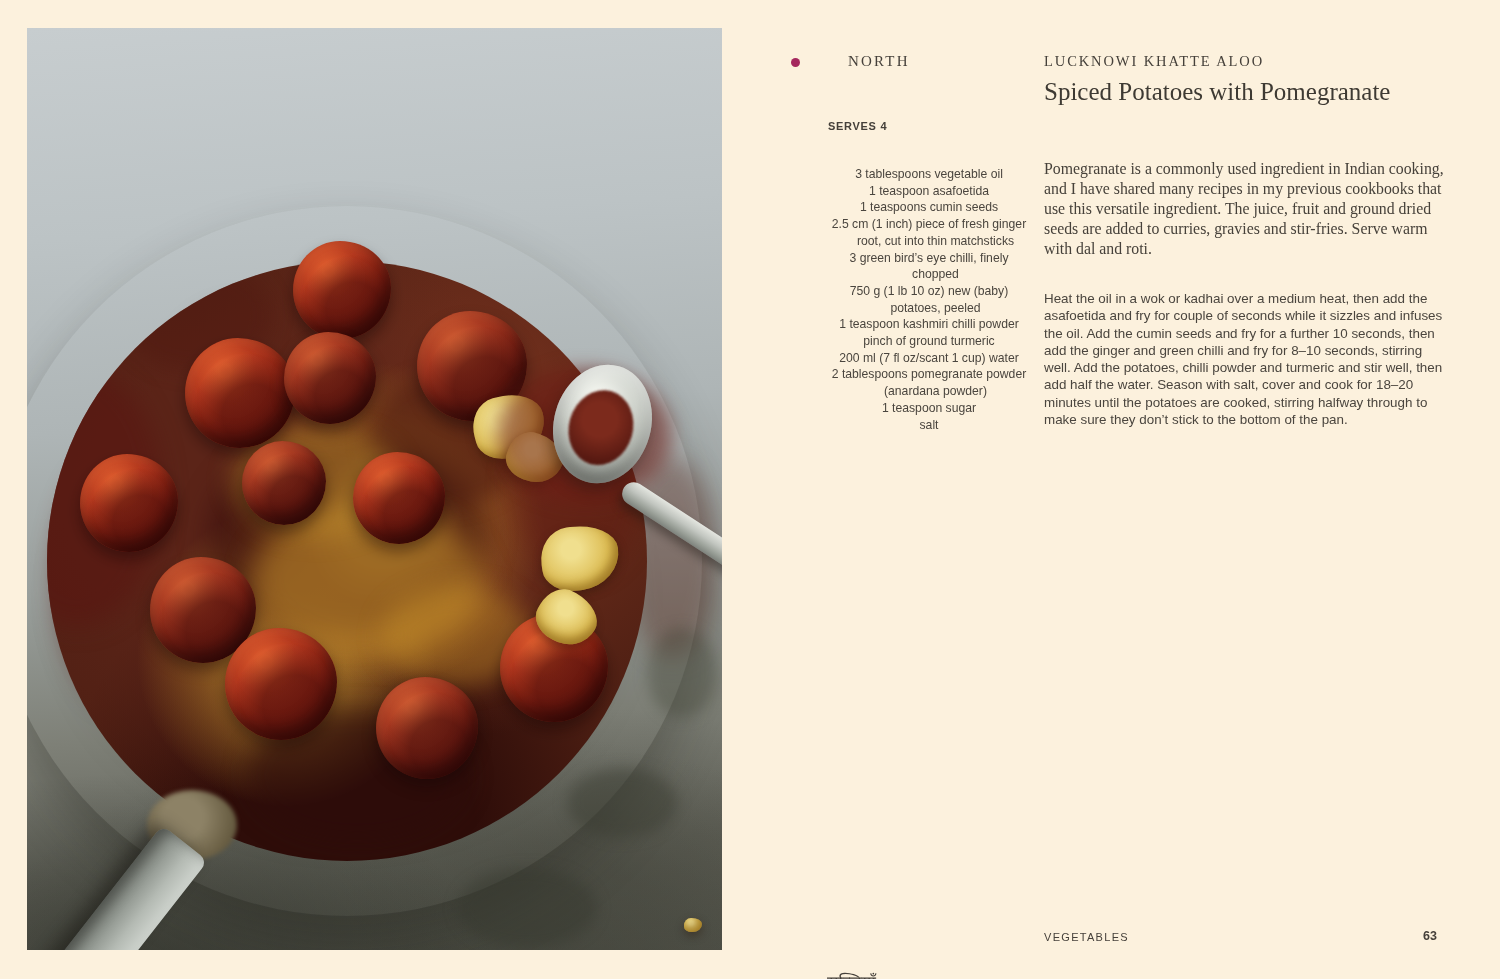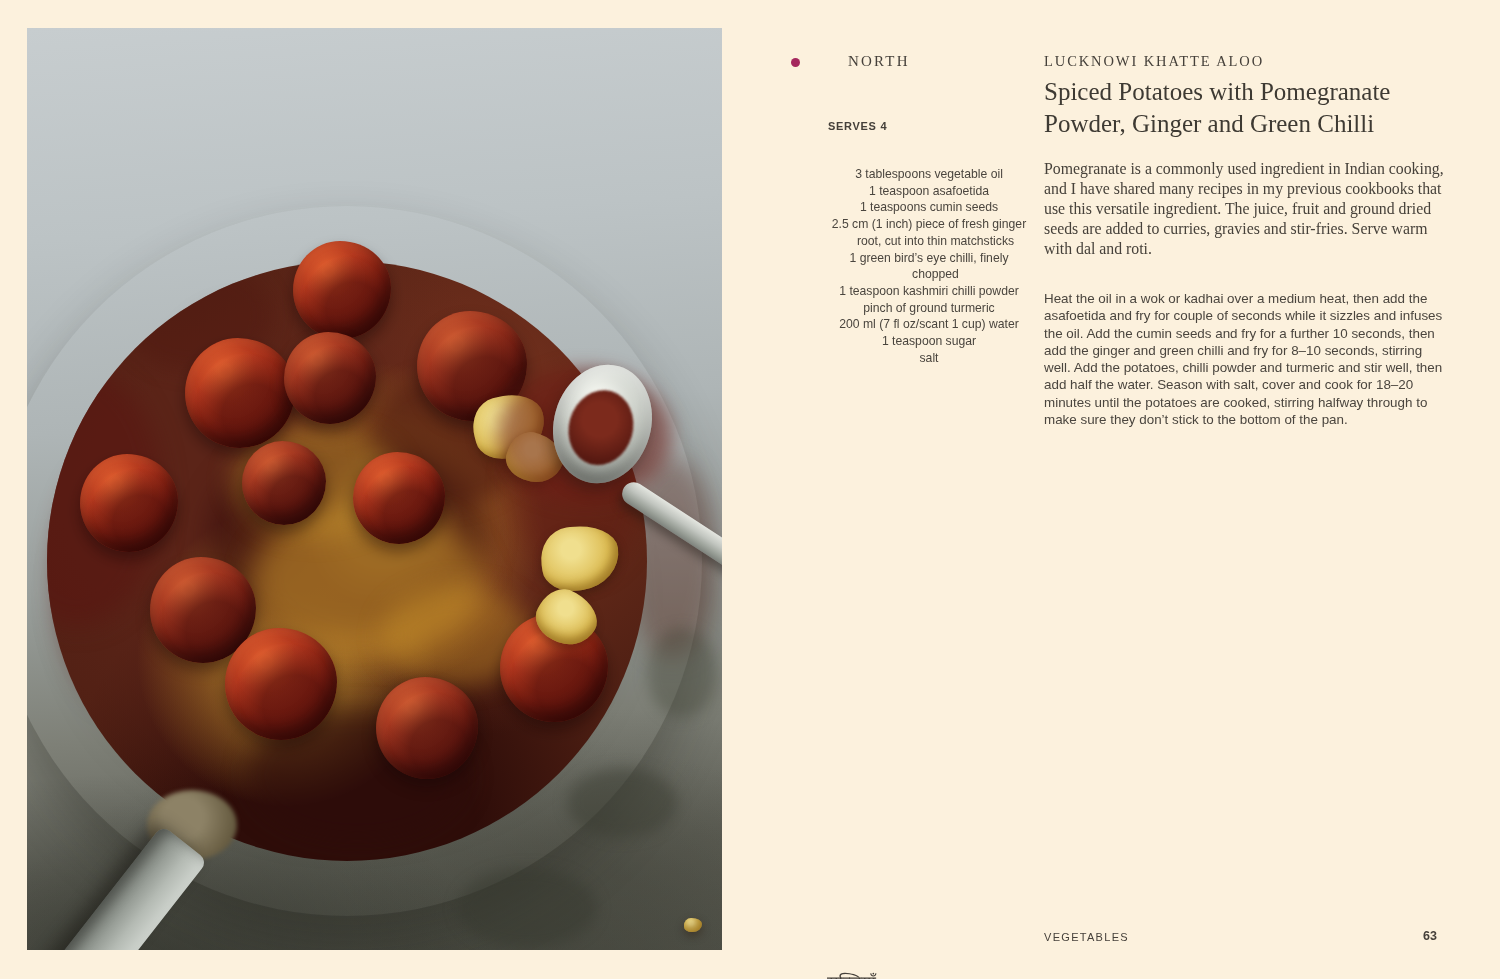--- a/index.html
+++ b/index.html
@@ -165,32 +165,34 @@
     <div class="pan-handle"></div>
     <div class="speck" style="left:540px;top:740px;width:110px;height:70px;background:rgba(55,57,46,.45);"></div>
     <div class="speck" style="left:430px;top:840px;width:140px;height:80px;background:rgba(50,52,42,.4);"></div>
     <div class="speck" style="left:620px;top:600px;width:70px;height:90px;background:rgba(60,62,50,.35);"></div>
   </figure>
 
   <span class="region-dot"></span>
   <span class="region-label">NORTH</span>
   <span class="kicker">LUCKNOWI KHATTE ALOO</span>
   <h1 class="title"><span>Spiced Potatoes with Pomegranate</span><br>
-    <span>Powder, Ginger and Green Chilli</span></h1>
+    </h1>
 
   <div class="serves">SERVES 4</div>
   <ul class="ingredients">
       <li>3 tablespoons vegetable oil</li>
       <li>1 teaspoon asafoetida</li>
       <li>1 teaspoons cumin seeds</li>
       <li>2.5 cm (1 inch) piece of fresh ginger root, cut into thin matchsticks</li>
-      <li>1 green bird’s eye chilli, finely chopped</li>
+      <li>3 green bird’s eye chilli, finely chopped</li>
+      <li>750 g (1 lb 10 oz) new (baby) potatoes, peeled</li>
       <li>1 teaspoon kashmiri chilli powder</li>
       <li>pinch of ground turmeric</li>
       <li>200 ml (7 fl oz/scant 1 cup) water</li>
+      <li>2 tablespoons pomegranate powder (anardana powder)</li>
       <li>1 teaspoon sugar</li>
       <li>salt</li>
     </ul>
 
   <p class="intro">Pomegranate is a commonly used ingredient in Indian cooking, and I have shared many recipes in my previous cookbooks that use this versatile ingredient. The juice, fruit and ground dried seeds are added to curries, gravies and stir-fries. Serve warm with dal and roti.</p>
   <p class="step step-1">Heat the oil in a wok or kadhai over a medium heat, then add the asafoetida and fry for couple of seconds while it sizzles and infuses the oil. Add the cumin seeds and fry for a further 10 seconds, then add the ginger and green chilli and fry for 8–10 seconds, stirring well. Add the potatoes, chilli powder and turmeric and stir well, then add half the water. Season with salt, cover and cook for 18–20 minutes until the potatoes are cooked, stirring halfway through to make sure they don’t stick to the bottom of the pan.</p>
 
   <div class="hindi">सब्जियाँ</div>
   <div class="section-label">VEGETABLES</div>
   <div class="page-number">63</div>

